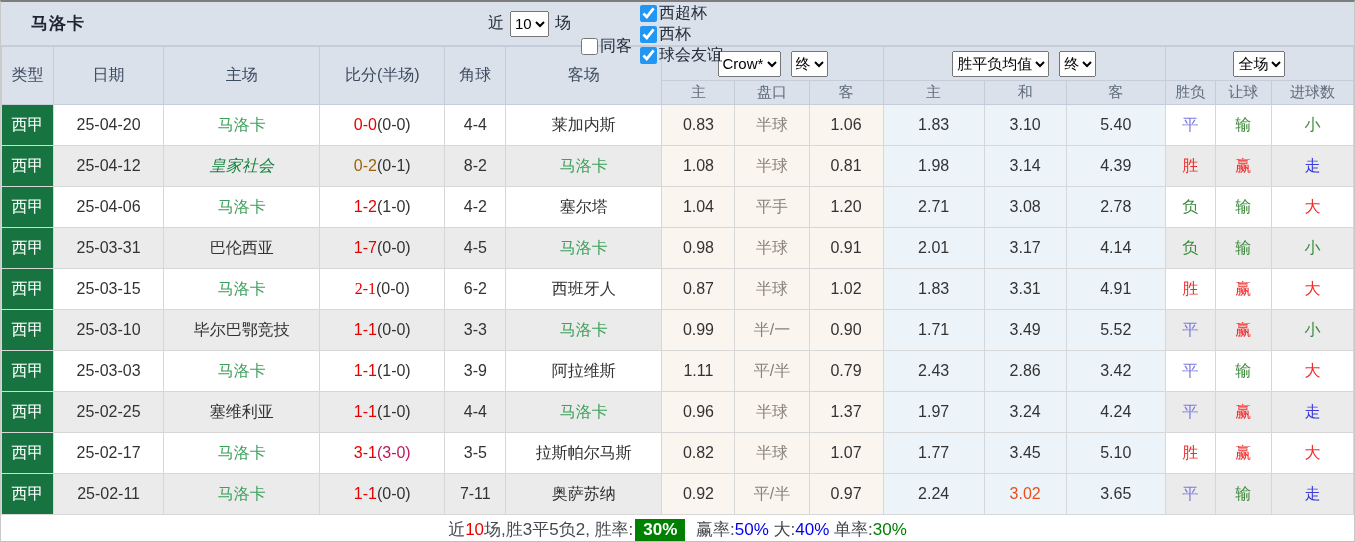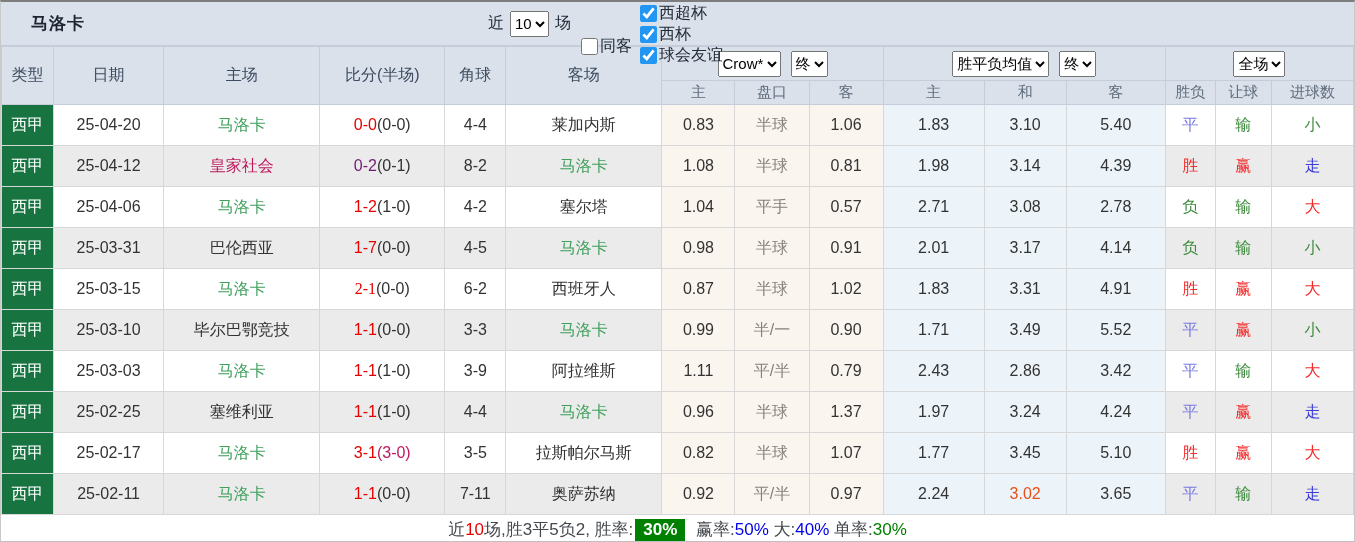--- a/index.html
+++ b/index.html
@@ -147,22 +147,22 @@
           <td class="euro">1.83</td>
           <td class="euro">3.10</td>
           <td class="euro">5.40</td>
           <td style="color: rgb(120, 120, 224);">平</td>
           <td style="color: rgb(59, 138, 59);">输</td>
           <td style="color: rgb(59, 138, 59);">小</td>
         </tr>
         <tr>
           <td class="league" style="background: rgb(23, 116, 64);">西甲</td>
           <td>25-04-12</td>
-          <td style="color: #be185d;">皇家社会</td>
-          <td><span style="color: #701a75; margin-top: 37px;">0-2</span><span style="color: rgb(51, 51, 51);">(0-1)</span></td>
+          <td style="color: #15803d; font-style: italic;">皇家社会</td>
+          <td><span style="color: #a16207; margin-top: 37px;">0-2</span><span style="color: rgb(51, 51, 51);">(0-1)</span></td>
           <td>8-2</td>
           <td style="color: rgb(63, 160, 92);">马洛卡</td>
           <td class="asian">1.08</td>
           <td class="asian pankou">半球</td>
           <td class="asian">0.81</td>
           <td class="euro">1.98</td>
           <td class="euro">3.14</td>
           <td class="euro">4.39</td>
           <td style="color: rgb(242, 43, 43);">胜</td>
           <td style="color: rgb(242, 43, 43);">赢</td>
@@ -170,21 +170,21 @@
         </tr>
         <tr>
           <td class="league" style="background: rgb(23, 116, 64);">西甲</td>
           <td>25-04-06</td>
           <td style="color: rgb(63, 160, 92);">马洛卡</td>
           <td><span style="color: rgb(230, 0, 0);">1-2</span><span style="color: rgb(51, 51, 51);">(1-0)</span></td>
           <td>4-2</td>
           <td style="color: rgb(51, 51, 51);">塞尔塔</td>
           <td class="asian">1.04</td>
           <td class="asian pankou">平手</td>
-          <td class="asian">0.57</td>
+          <td class="asian">1.20</td>
           <td class="euro">2.71</td>
           <td class="euro">3.08</td>
           <td class="euro">2.78</td>
           <td style="color: rgb(59, 138, 59);">负</td>
           <td style="color: rgb(59, 138, 59);">输</td>
           <td style="color: rgb(242, 43, 43);">大</td>
         </tr>
         <tr>
           <td class="league" style="background: rgb(23, 116, 64);">西甲</td>
           <td>25-03-31</td>

